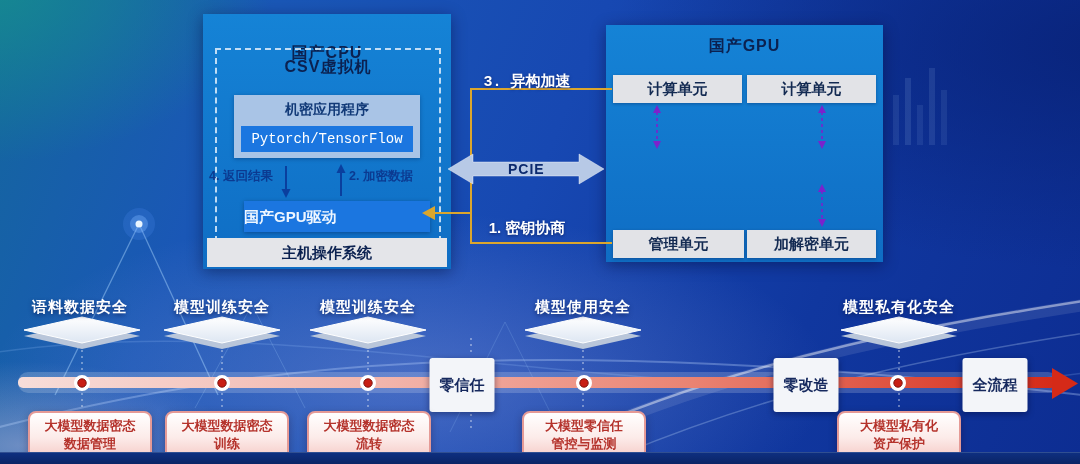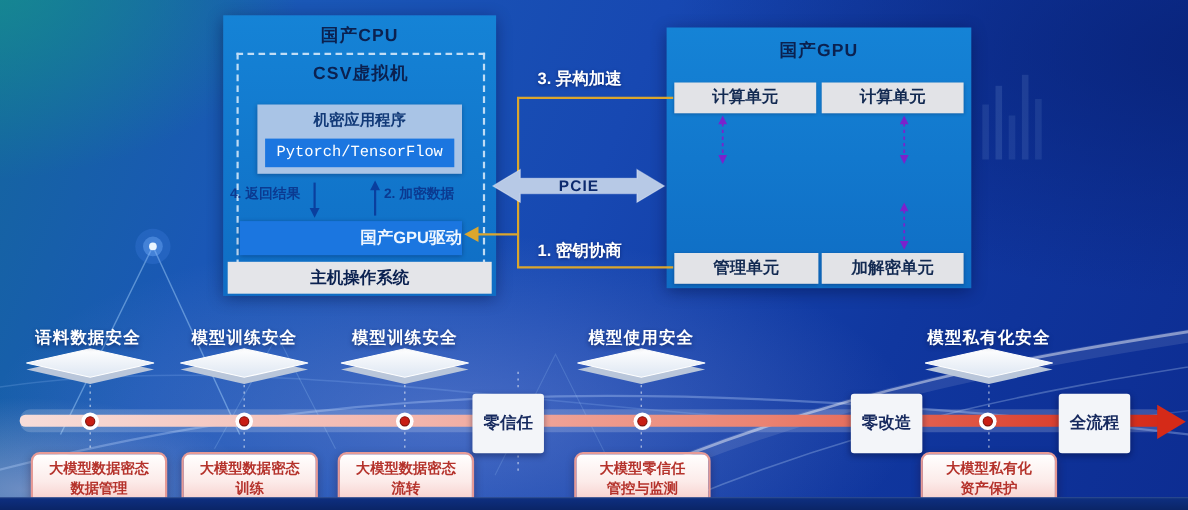--- a/index.html
+++ b/index.html
@@ -13,32 +13,32 @@
       radial-gradient(ellipse 700px 300px at 105% 10%, rgba(8,34,120,.9), rgba(8,34,120,0) 75%),
       linear-gradient(112deg,#14679e 0%,#1a57b6 22%,#1748b2 48%,#10379f 74%,#0d2d92 100%);
   }
   svg{position:absolute;left:0;top:0;}
   .ctr{transform:translateX(-50%);}
   
   .panel{position:absolute;background:linear-gradient(180deg,#1583d6,#0f6dc4);
          box-shadow:0 3px 14px rgba(0,10,50,.45);}
   .panel-title{color:#0b2150;font-weight:bold;font-size:16px;text-align:center;letter-spacing:1px;}
   .cpu{left:203px;top:14px;width:248px;height:255px;}
-  .cpu-title{padding-top:8px;}
+  .cpu-title{padding-top:8px;margin-top:21px;}
   .vm-box{position:absolute;left:12px;top:34px;width:222px;height:190px;
           border:2px dashed rgba(222,238,252,.85);}
   .vm-title{padding-top:7px;font-size:16px;}
   .app-box{position:absolute;left:17px;top:45px;width:186px;height:63px;background:#a9c4e6;
            box-shadow:0 1px 4px rgba(0,10,50,.3);}
   .app-label{color:#123a78;font-weight:bold;font-size:14px;text-align:center;margin-top:6px;}
   .fw-chip{position:absolute;left:7px;top:31px;width:172px;height:26px;background:#1b76e0;
            color:#fff;font-size:14px;text-align:center;line-height:26px;
            font-family:"Liberation Mono","DejaVu Sans Mono",monospace;}
-  .driver-box{position:absolute;left:1px;top:151px;width:202px;height:31px;background:#1b76e0;
-           color:#eef6ff;font-weight:bold;font-size:15px;text-align:right;line-height:31px;
+  .driver-box{position:absolute;left:27px;top:151px;width:186px;height:31px;background:#1b76e0;
+           color:#eef6ff;font-weight:bold;font-size:15px;text-align:left;line-height:31px;
            box-shadow:0 1px 4px rgba(0,10,50,.35);}
   .os-bar{position:absolute;left:4px;top:224px;width:240px;height:29px;background:#e4e5e9;
            color:#0b2150;font-weight:bold;font-size:15px;text-align:center;line-height:29px;}
   .gpu{left:606px;top:25px;width:277px;height:237px;}
   .gpu-title{padding-top:11px;}
   .unit{position:absolute;height:28px;background:#e2e3e7;color:#132a52;font-weight:bold;
         font-size:15px;text-align:center;line-height:28px;box-shadow:0 1px 3px rgba(0,10,50,.3);}
   .u-cl{left:7px;top:50px;width:129px;}
   .u-cr{left:141px;top:50px;width:129px;}
   .u-mem{left:7px;top:127px;width:263px;}
@@ -132,21 +132,21 @@
     </g>
 
     <g stroke="#0a3f9e" fill="#0a3f9e">
       <line x1="286" y1="166" x2="286" y2="191" stroke-width="2"></line>
       <polygon points="286,198 281.5,189 290.5,189" stroke="none"></polygon>
       <line x1="341" y1="196" x2="341" y2="171" stroke-width="2"></line>
       <polygon points="341,164 336.5,173 345.5,173" stroke="none"></polygon>
     </g>
   </svg>
 
-  <div class="flow-label ctr" style="left:527px;top:62px;">3. 异构加速</div>
+  <div class="flow-label ctr" style="left:527px;top:72px;font-family:Liberation Mono, monospace;">3. 异构加速</div>
   <div class="flow-label ctr" style="left:527px;top:219px;">1. 密钥协商</div>
   <div class="pcie-label" style="left:508px;top:161px;">PCIE</div>
   <div class="faint-step" style="left:209px;top:168px;">4. 返回结果</div>
   <div class="faint-step" style="left:349px;top:168px;">2. 加密数据</div>
 
   <svg width="1080" height="464" viewBox="0 0 1080 464" style="pointer-events:none;">
     <defs>
       <linearGradient id="barGrad" x1="0" y1="0" x2="1" y2="0">
         <stop offset="0" stop-color="#f7ddd9"></stop>
           <stop offset="0.35" stop-color="#f2b5ac"></stop>

